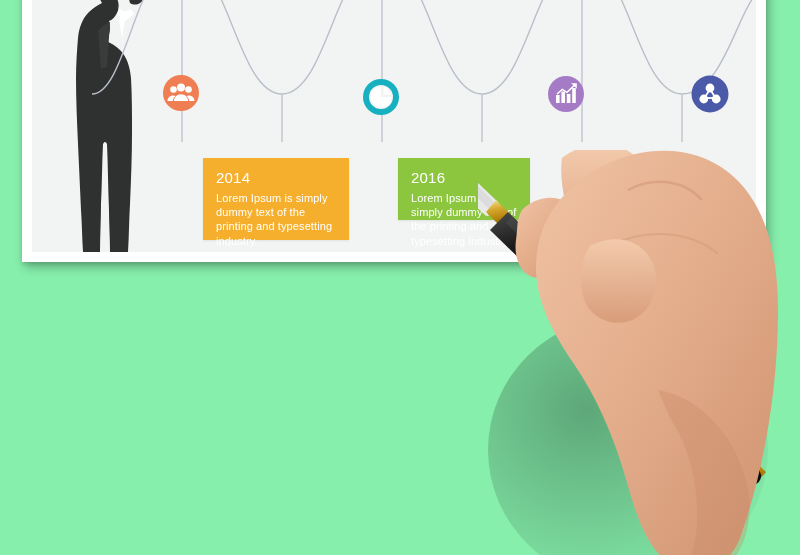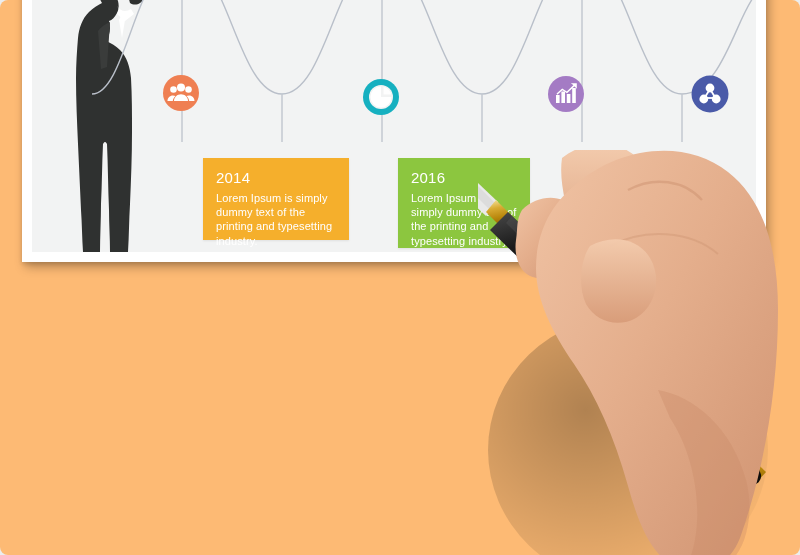--- a/index.html
+++ b/index.html
@@ -9,23 +9,22 @@
     width: 800px;
     height: 555px;
     overflow: hidden;
     font-family: "Liberation Sans", sans-serif;
   }
 
   #stage {
     position: relative;
     width: 800px;
     height: 555px;
-    background: #fdba74;
+    background: #86efac;
     overflow: hidden;
-    border-radius: 8px;
   }
 
   
   #sheet {
     position: absolute;
     left: 22px;
     top: -46px;
     width: 744px;
     height: 308px;
     background: #ffffff;
@@ -75,21 +74,21 @@
     letter-spacing: 0.2px;
   }
   .info-card .body {
     font-size: 11px;
     line-height: 14.2px;
     letter-spacing: 0.1px;
     color: #ffffff;
   }
 
   #card-2014 { left: 171px; top: 204px; width: 146px; height: 82px; background: #f5af2c; }
-  #card-2016 { left: 366px; top: 204px; width: 132px; height: 90px; background: #8cc63f; }
+  #card-2016 { left: 366px; top: 204px; width: 132px; height: 62px; background: #8cc63f; }
   #card-2018 { left: 533px; top: 204px; width: 132px; height: 82px; background: #f2808b; }
 
   
   #hand-layer {
     position: absolute;
     right: -8px;
     top: 150px;
     width: 330px;
     height: 420px;
     pointer-events: none;

